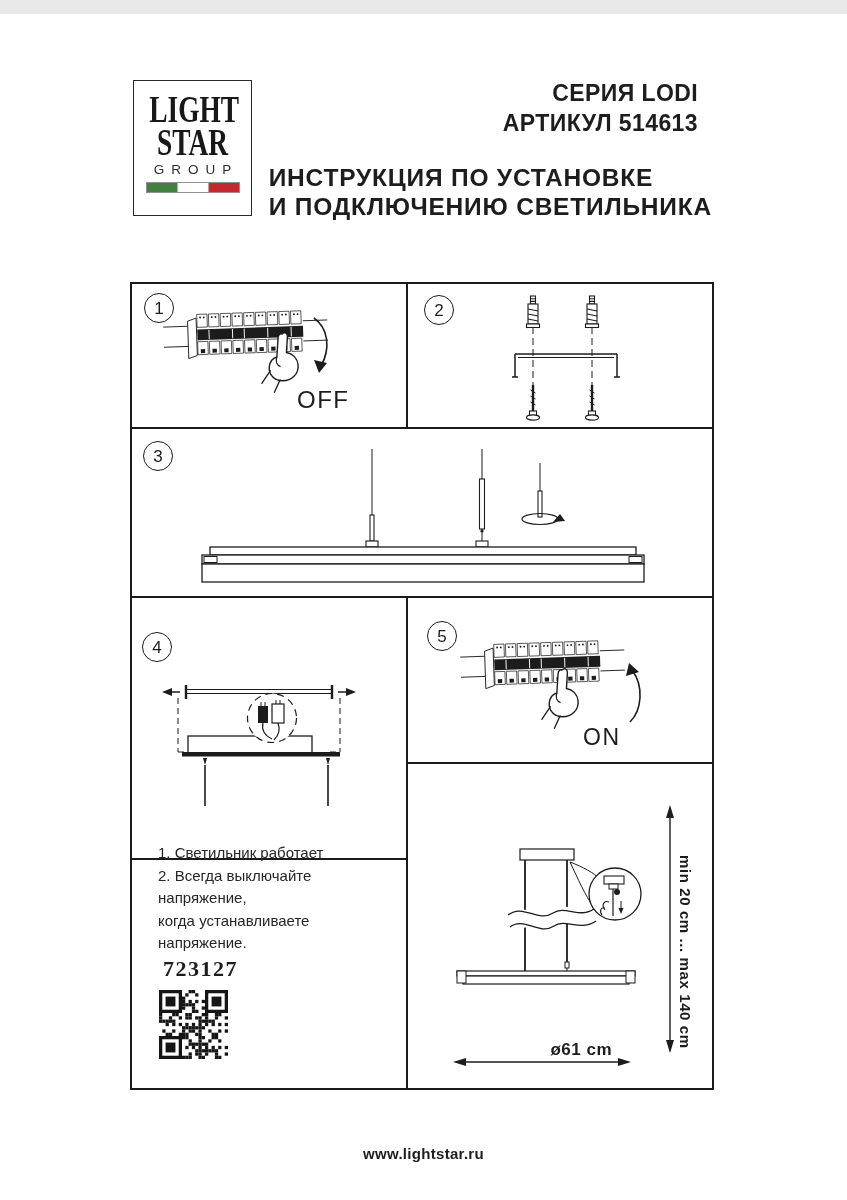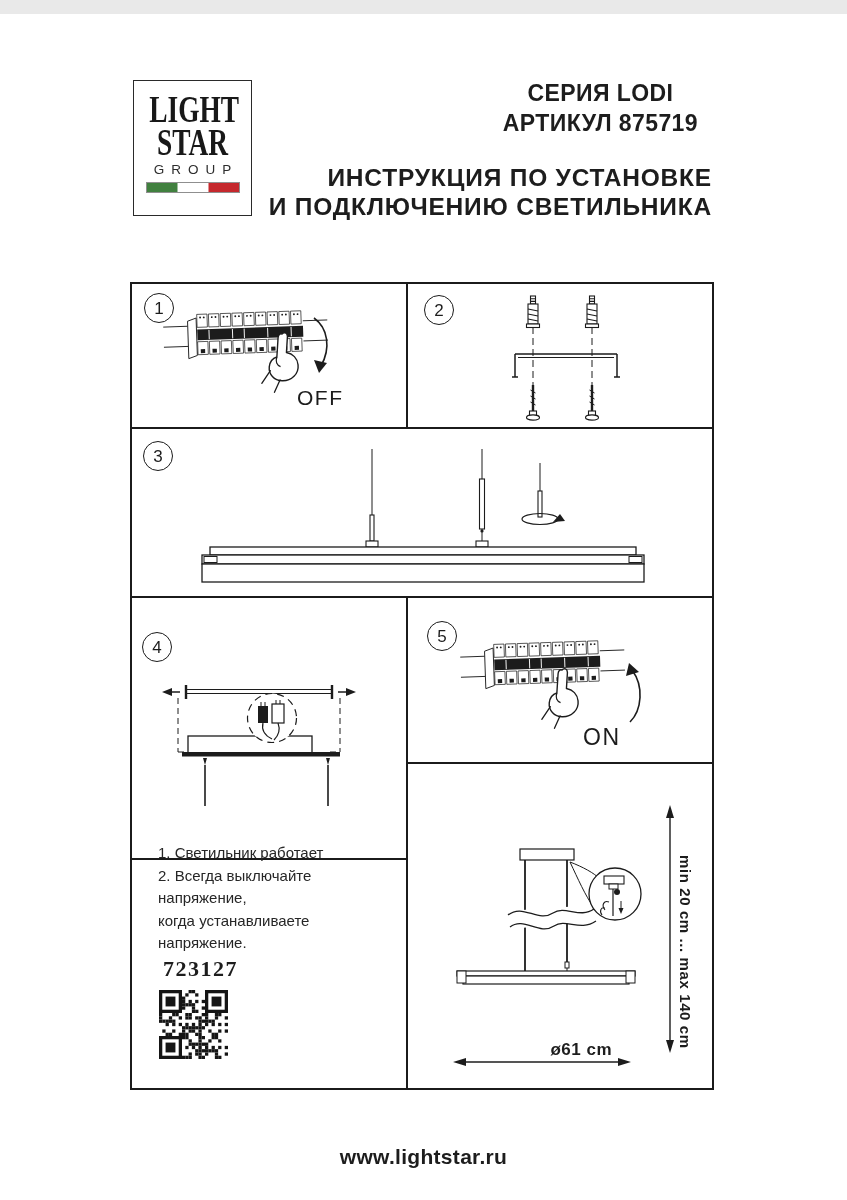--- a/index.html
+++ b/index.html
@@ -7,41 +7,41 @@
         font-family:"Liberation Sans",sans-serif;color:#1d1d1d;overflow:hidden;}
   
   .logo-box{position:absolute;left:133px;top:66px;width:119px;height:136px;
             border:1.5px solid #2a2a2a;background:#fff;text-align:center;box-sizing:border-box;}
   .logo-word{font-family:"Liberation Serif",serif;font-weight:bold;font-size:37px;line-height:33px;
              transform:scaleX(0.74);transform-origin:50% 50%;letter-spacing:0;color:#181818;}
   .logo-word.first{margin-top:12px;}
   .logo-group{font-size:13.5px;letter-spacing:7px;padding-left:7px;margin-top:3px;color:#2d2d2d;}
   .logo-flag{margin-top:5px;}
   
-  .hdr-series{position:absolute;right:149px;top:64px;text-align:center;font-weight:bold;
+  .hdr-series{position:absolute;right:149px;top:64px;text-align:right;font-weight:bold;
               font-size:23px;line-height:30px;letter-spacing:0.4px;}
-  .hdr-title{position:absolute;right:135px;top:149px;text-align:right;font-weight:bold;
+  .hdr-title{position:absolute;right:135px;top:149px;text-align:left;font-weight:bold;
              font-size:24.5px;line-height:29px;letter-spacing:0.8px;}
   
   .cell{position:absolute;border:2px solid #1b1b1b;background:#fff;box-sizing:border-box;}
   .cell svg{position:absolute;left:0;top:0;display:block;}
   .step-circle{position:absolute;width:30px;height:30px;border:1.7px solid #1b1b1b;border-radius:50%;
                background:#fff;text-align:center;line-height:30px;font-size:17px;box-sizing:border-box;z-index:5;}
-  .diag-label{position:absolute;font-size:21px;letter-spacing:1.5px;color:#1c1c1c;z-index:5;}
+  .diag-label{position:absolute;font-size:24px;letter-spacing:1.5px;color:#1c1c1c;z-index:5;}
   
   .notes-text{position:absolute;left:158px;top:828px;width:242px;font-size:15px;line-height:22.5px;color:#262626;}
   .notes-code{position:absolute;left:163px;top:942px;font-size:22px;font-weight:bold;letter-spacing:1.5px;font-family:Liberation Serif, serif;}
   .qr{position:absolute;left:159px;top:976px;width:69px;height:69px;background:#fff;}
   
   .dim-vertical{position:absolute;left:677px;top:841px;writing-mode:vertical-rl;
                 font-size:15px;font-weight:700;letter-spacing:0.6px;color:#1c1c1c;z-index:5;}
   .dim-diameter{position:absolute;left:480px;top:1026px;width:132px;text-align:right;
                 font-size:17px;font-weight:bold;letter-spacing:0.5px;z-index:5;}
   .footer{position:absolute;left:0;top:1131px;width:100%;text-align:center;
-          font-size:21px;font-weight:bold;letter-spacing:0.3px;}
+          font-size:15px;font-weight:bold;letter-spacing:0.3px;}
 </style>
 </head>
 <body>
 
 <div class="page">
 
   <svg style="position:absolute;width:0;height:0" aria-hidden="true">
     <defs>
       <g id="bcellt" stroke="#1c1c1c" stroke-width="1" fill="#fff">
         <rect width="14.3" height="18"></rect>
@@ -103,21 +103,21 @@
     <div class="logo-group">GROUP</div>
     <svg class="logo-flag" width="94" height="11" viewBox="0 0 94 11">
       <rect x="0.5" y="0.5" width="93" height="10" fill="#fff" stroke="#8f8f8f" stroke-width="1"></rect>
       <rect x="1" y="1" width="30.5" height="9" fill="#41803f"></rect>
       <rect x="62.5" y="1" width="30.5" height="9" fill="#c5282d"></rect>
     </svg>
   </div>
 
   <div class="hdr-series">
     <div>СЕРИЯ LODI</div>
-    <div>АРТИКУЛ 875719</div>
+    <div>АРТИКУЛ 514613</div>
   </div>
   <div class="hdr-title">
     <div>ИНСТРУКЦИЯ ПО УСТАНОВКЕ</div>
     <div>И ПОДКЛЮЧЕНИЮ СВЕТИЛЬНИКА</div>
   </div>
 
   <div class="cell" style="left:130px;top:268px;width:278px;height:147px;">
     <svg width="274" height="143" viewBox="0 0 274 143">
       <use href="#breaker" transform="translate(56,28) scale(0.72) rotate(-2 80 30)"></use>
       <use href="#hand" transform="translate(150,50) rotate(-12)"></use>

